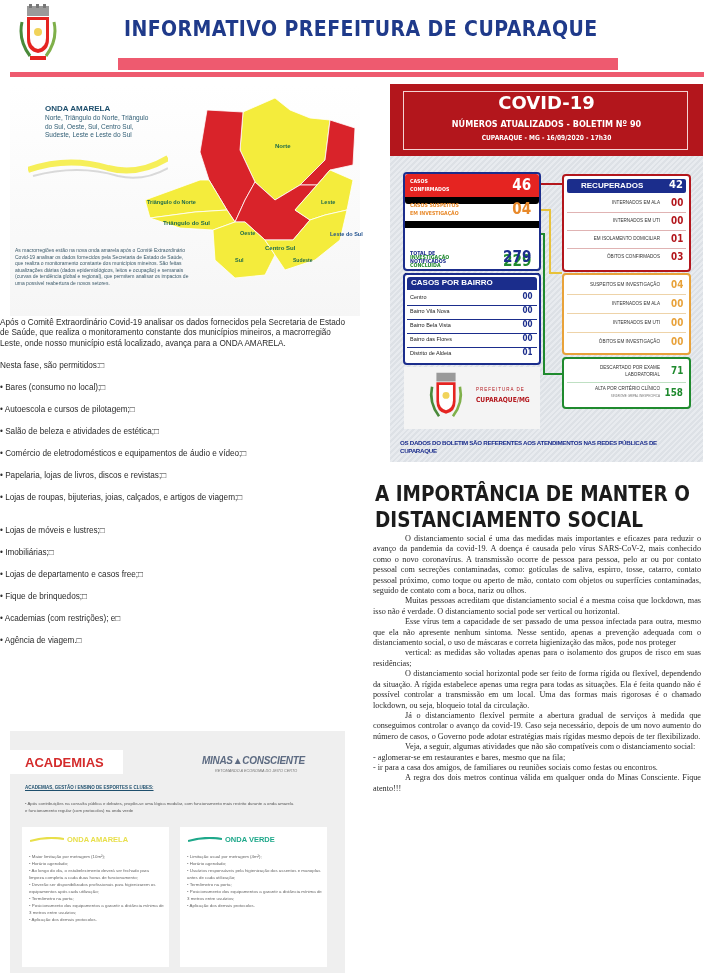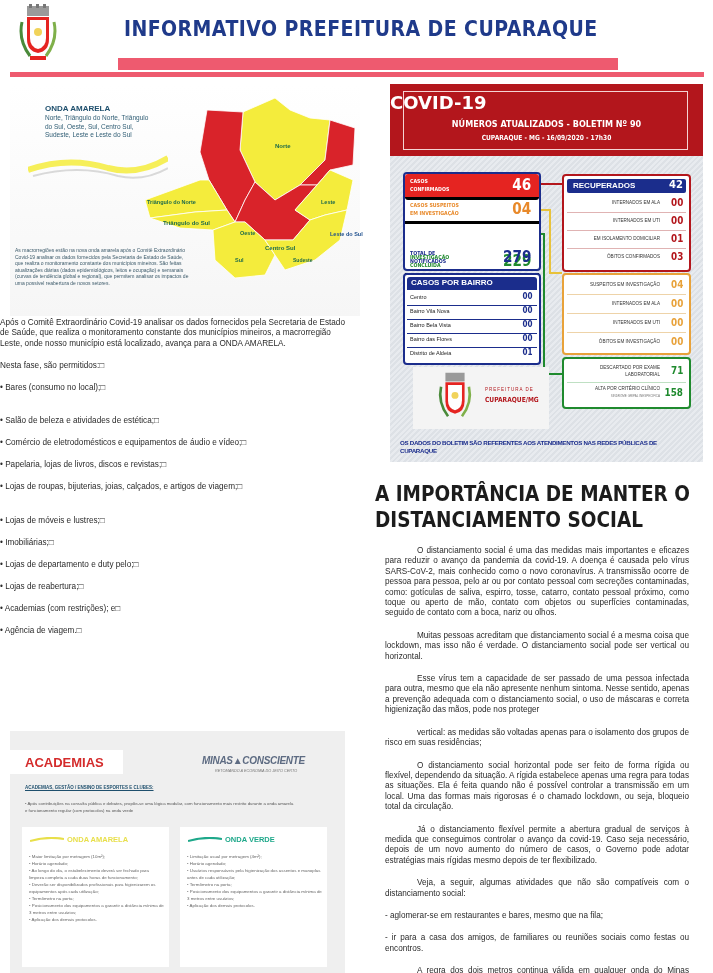--- a/index.html
+++ b/index.html
@@ -37,59 +37,59 @@
   #box-amarela { left:12px; height:140px; }
   #box-verde { left:170px; height:140px; }
   .wave-title { position:absolute; top:8px; left:45px; font-weight:bold; font-size:7.5px; }
   .wave-swoosh { position:absolute; left:8px; top:10px; width:34px; height:6px; }
   .wave-list { position:absolute; top:26px; left:7px; width:135px; font-size:4.4px; line-height:7px; color:#666; }
 
   
   #covid { left:390px; top:84px; width:313px; height:378px; background:repeating-linear-gradient(135deg,#dde1e6 0px,#dde1e6 2px,#e8ebef 2px,#e8ebef 4px); }
   #covid-head { left:0; top:0; width:313px; height:72px; background:#b3161c; }
   #covid-head-border { left:13px; top:7px; width:283px; height:57px; border:1px solid #f5d3d3; }
-  #covid-title { left:0; top:8px; width:313px; font-family:"DejaVu Sans", sans-serif; font-weight:bold; font-size:18px; color:#fff; }
+  #covid-title { left:0; top:8px; width:313px; text-align:center; font-family:"DejaVu Sans", sans-serif; font-weight:bold; font-size:18px; color:#fff; }
   #covid-sub { left:0; top:34px; width:313px; text-align:center; font-family:"DejaVu Sans", sans-serif; font-weight:bold; font-size:9.5px; color:#fff; transform:scaleX(0.85); }
   #covid-date { left:0; top:50px; width:313px; text-align:center; font-family:"DejaVu Sans", sans-serif; font-weight:bold; font-size:7px; color:#fff; transform:scaleX(0.85); }
 
   .box { position:absolute; background:#fff; border-radius:4px; }
   #left-stats { left:13px; top:88px; width:134px; height:95px; border:2px solid #1b2d8c; }
-  .stat-row { position:absolute; left:0; width:134px; height:23px; border-bottom:3px solid #000000; }
+  .stat-row { position:absolute; left:0; width:134px; height:23px; border-bottom:7px solid #000000; }
   .stat-label { position:absolute; left:5px; top:3px; font-family:"DejaVu Sans", sans-serif; font-weight:bold; font-size:5.5px; line-height:8px; transform:scaleX(0.85); transform-origin:left; }
   .stat-val { position:absolute; right:8px; top:1px; font-family:"DejaVu Sans", sans-serif; font-weight:bold; font-size:16px; transform:scaleX(0.85); transform-origin:right; }
 
   #rec-box { left:172px; top:90px; width:125px; height:94px; border:2px solid #b3161c; }
   #rec-head { position:absolute; left:3px; top:3px; width:119px; height:14px; background:#1b2d8c; border-radius:2px; }
-  #rec-label { position:absolute; left:6px; top:2px; color:#fff; font-weight:bold; font-size:8px; }
+  #rec-label { position:absolute; left:14px; top:2px; color:#fff; font-weight:bold; font-size:8px; }
   #rec-val { position:absolute; right:3px; top:0px; color:#fff; font-family:"DejaVu Sans", sans-serif; font-weight:bold; font-size:10px; }
   .sub-row { position:absolute; left:3px; width:119px; height:17px; border-bottom:1px solid #e0b3b3; }
   .sub-label { position:absolute; right:26px; top:5px; font-size:4.6px; color:#333; white-space:nowrap; }
   .sub-val { position:absolute; right:3px; top:1px; font-family:"DejaVu Sans", sans-serif; font-weight:bold; font-size:11px; transform:scaleX(0.8); transform-origin:right; }
 
   #susp-box { left:172px; top:189px; width:125px; height:78px; border:2px solid #e8a23a; }
   #disc-box { left:172px; top:273px; width:125px; height:48px; border:2px solid #1f8a2e; }
 
   #bairro-box { left:13px; top:189px; width:134px; height:88px; border:2px solid #1b2d8c; }
   #bairro-head { position:absolute; left:2px; top:2px; width:130px; height:13px; background:#1b2d8c; border-radius:3px 3px 0 0; }
   #bairro-title { position:absolute; left:4px; top:1px; color:#fff; font-weight:bold; font-size:8px; }
   .bairro-row { position:absolute; left:2px; width:130px; height:13.5px; border-bottom:1px solid #1b2d8c; }
   .bairro-label { position:absolute; left:3px; top:3px; font-size:5.5px; color:#222; }
   .bairro-val { position:absolute; right:4px; top:0px; font-family:"DejaVu Sans", sans-serif; font-weight:bold; font-size:9px; color:#1b2d8c; transform:scaleX(0.8); transform-origin:right; }
 
-  #logo-area { left:23px; top:283px; width:136px; height:62px; background:#f4f4f4; }
+  #logo-area { left:14px; top:283px; width:136px; height:62px; background:#f4f4f4; }
   #logo-prefeitura { position:absolute; left:72px; top:20px; font-size:4.5px; color:#b3161c; letter-spacing:1px; }
   #logo-city { position:absolute; left:72px; top:29px; font-family:"DejaVu Sans", sans-serif; font-weight:bold; font-size:7px; color:#b3161c; transform:scaleX(0.85); transform-origin:left; }
   #covid-footer { left:10px; top:355px; width:295px; font-weight:bold; font-size:6.2px; color:#1b2d8c; line-height:8px; letter-spacing:-0.3px; }
 
   .connector { position:absolute; }
 
   
   #right-title { left:375px; top:481px; width:330px; font-family:"DejaVu Sans", sans-serif; font-weight:bold; font-size:21px; line-height:26px; color:#1c1c1c; transform:scaleX(0.88); transform-origin:left; white-space:nowrap; }
   #right-article { left:373px; top:534px; width:328px; font-size:8.2px; line-height:10.4px; color:#2a2a2a; text-align:justify; }
-  #right-article p { margin:12px; }
+  #right-article p { margin:0;font-family:Liberation Serif, serif; }
   .indent { text-indent:32px; }
 </style>
 </head>
 <body>
 
 <svg id="crest" class="abs" viewBox="0 0 40 62">
   <rect x="9" y="2" width="22" height="10" fill="#9a9a9a"></rect>
   <rect x="11" y="0" width="3" height="4" fill="#777"></rect>
     <rect x="18" y="0" width="3" height="4" fill="#777"></rect>
     <rect x="25" y="0" width="3" height="4" fill="#777"></rect>
@@ -134,37 +134,38 @@
   <div id="map-caption" class="abs">As macrorregiões estão na nova onda amarela após o Comitê Extraordinário Covid-19 analisar os dados fornecidos pela Secretaria de Estado de Saúde, que realiza o monitoramento constante dos municípios mineiros. São feitas atualizações diárias (dados epidemiológicos, leitos e ocupação) e semanais (curvas de tendência global e regional), que permitem analisar os impactos de uma possível reabertura de novos setores.</div>
 </div>
 
 <div id="left-article" class="abs">
   <p>Após o Comitê Extraordinário Covid-19 analisar os dados fornecidos pela Secretaria de Estado de Saúde, que realiza o monitoramento constante dos municípios mineiros, a macrorregião Leste, onde nosso município está localizado, avança para a ONDA AMARELA.</p>
   <div class="gap"></div>
   <p>Nesta fase, são permitidos:□</p>
   <div class="gap"></div>
   <p>• Bares (consumo no local);□</p>
     <div class="gap"></div>
+  <p>• Autoescola e cursos de pilotagem;□</p>
     <div class="gap"></div>
   <p>• Salão de beleza e atividades de estética;□</p>
     <div class="gap"></div>
   <p>• Comércio de eletrodomésticos e equipamentos de áudio e vídeo;□</p>
     <div class="gap"></div>
   <p>• Papelaria, lojas de livros, discos e revistas;□</p>
     <div class="gap"></div>
   <p>• Lojas de roupas, bijuterias, joias, calçados, e artigos de viagem;□</p>
     <div class="gap"></div>
     <div class="gap"></div>
   <p>• Lojas de móveis e lustres;□</p>
     <div class="gap"></div>
   <p>• Imobiliárias;□</p>
     <div class="gap"></div>
-  <p>• Lojas de departamento e duty pelo;□</p>
-    <div class="gap"></div>
-  <p>• Lojas de reabertura;□</p>
+  <p>• Lojas de departamento e casos free;□</p>
+    <div class="gap"></div>
+  <p>• Fique de brinquedos;□</p>
     <div class="gap"></div>
   <p>• Academias (com restrições); e□</p>
     <div class="gap"></div>
   <p>• Agência de viagem.□</p>
     <div class="gap"></div>
 </div>
 
 <div id="acad" class="abs">
   <div id="acad-title-box" class="abs"></div>
   <div id="acad-title" class="abs">ACADEMIAS</div>

